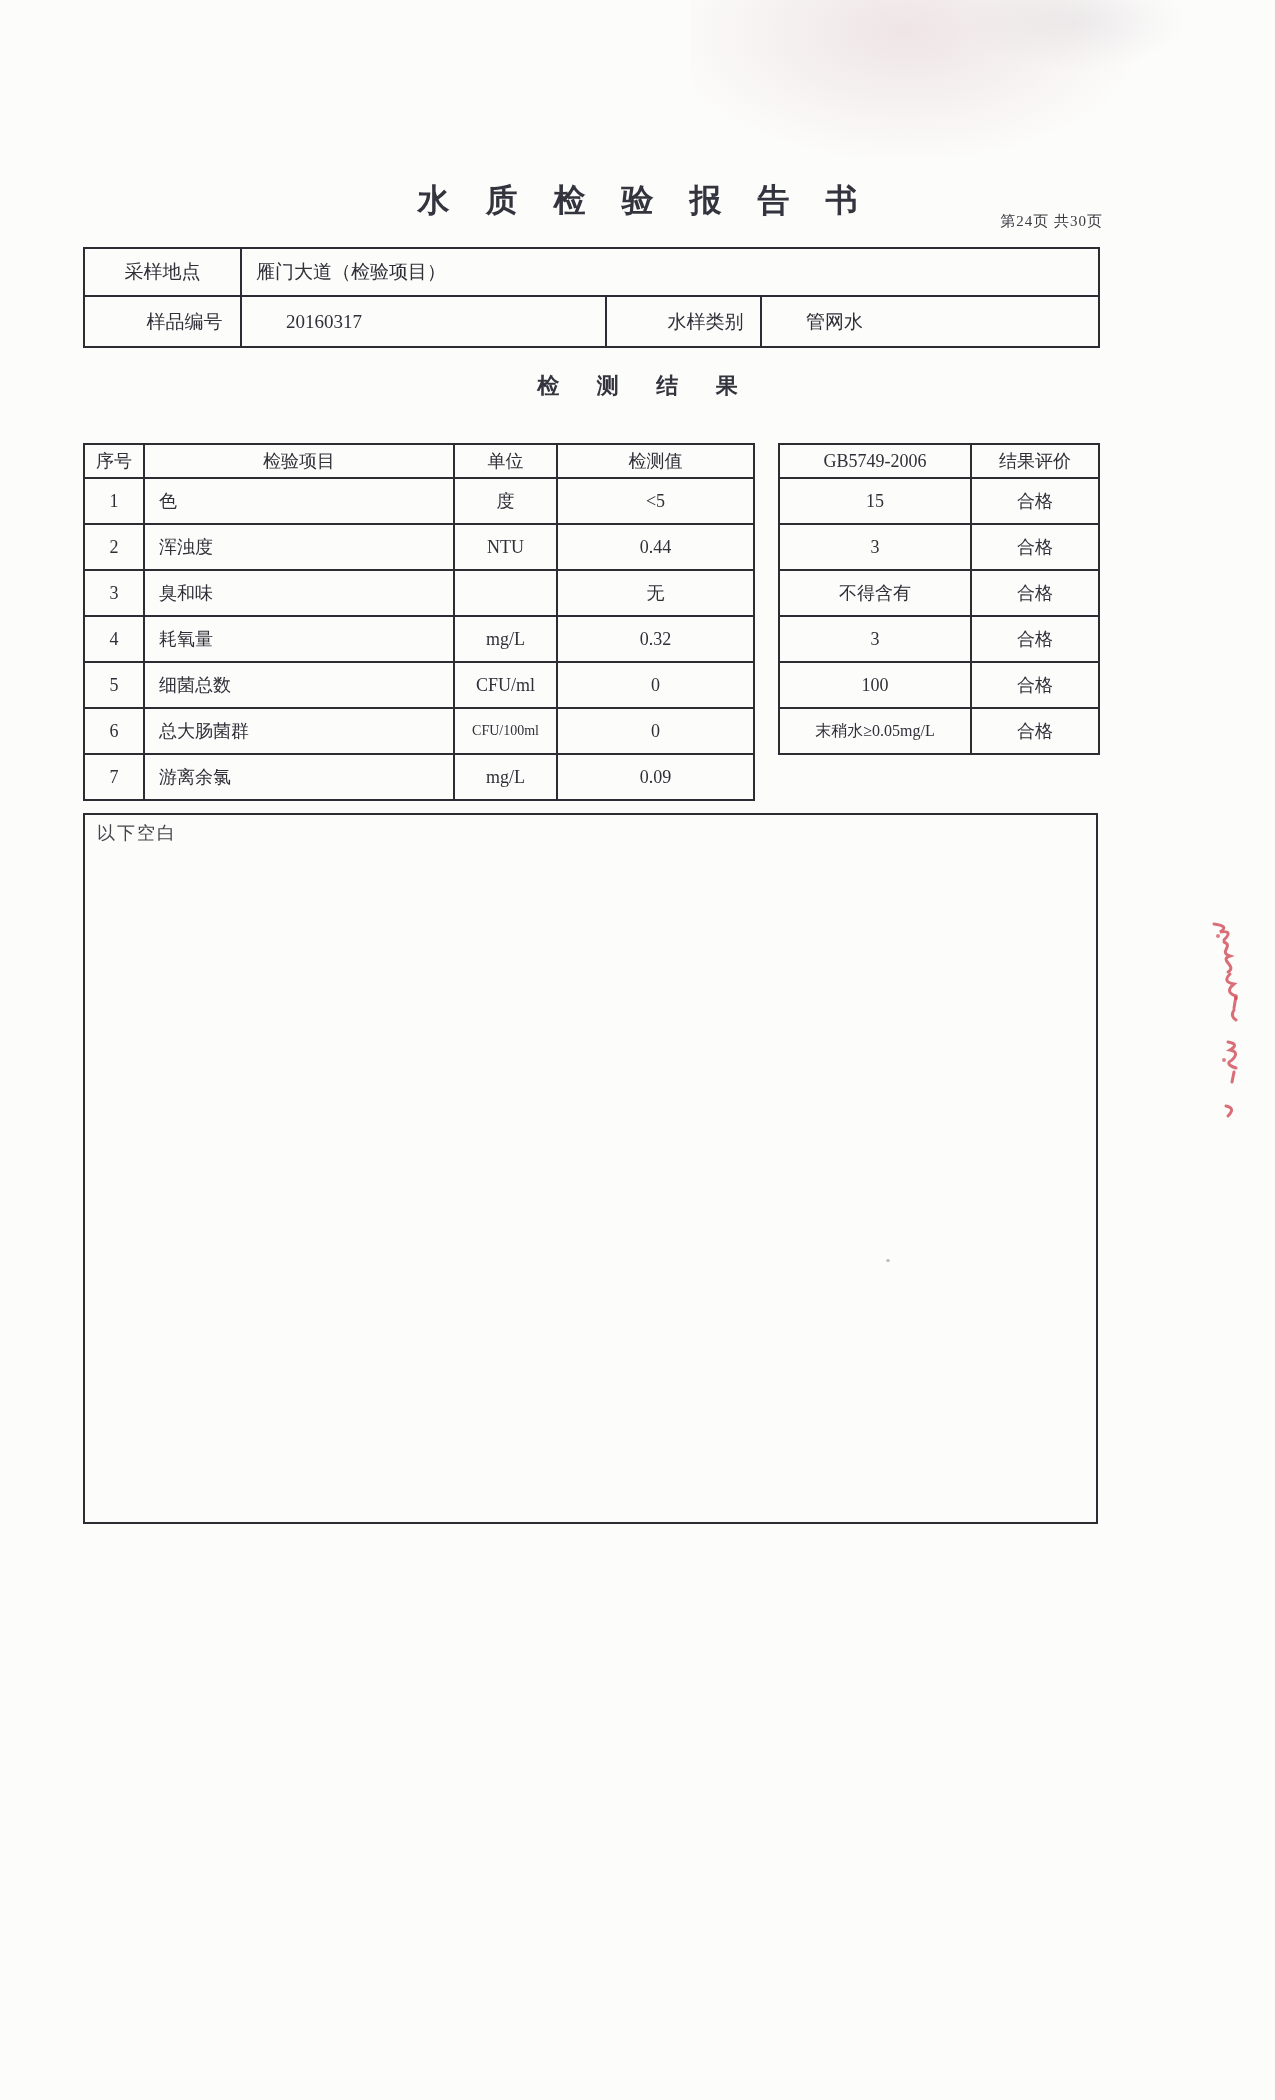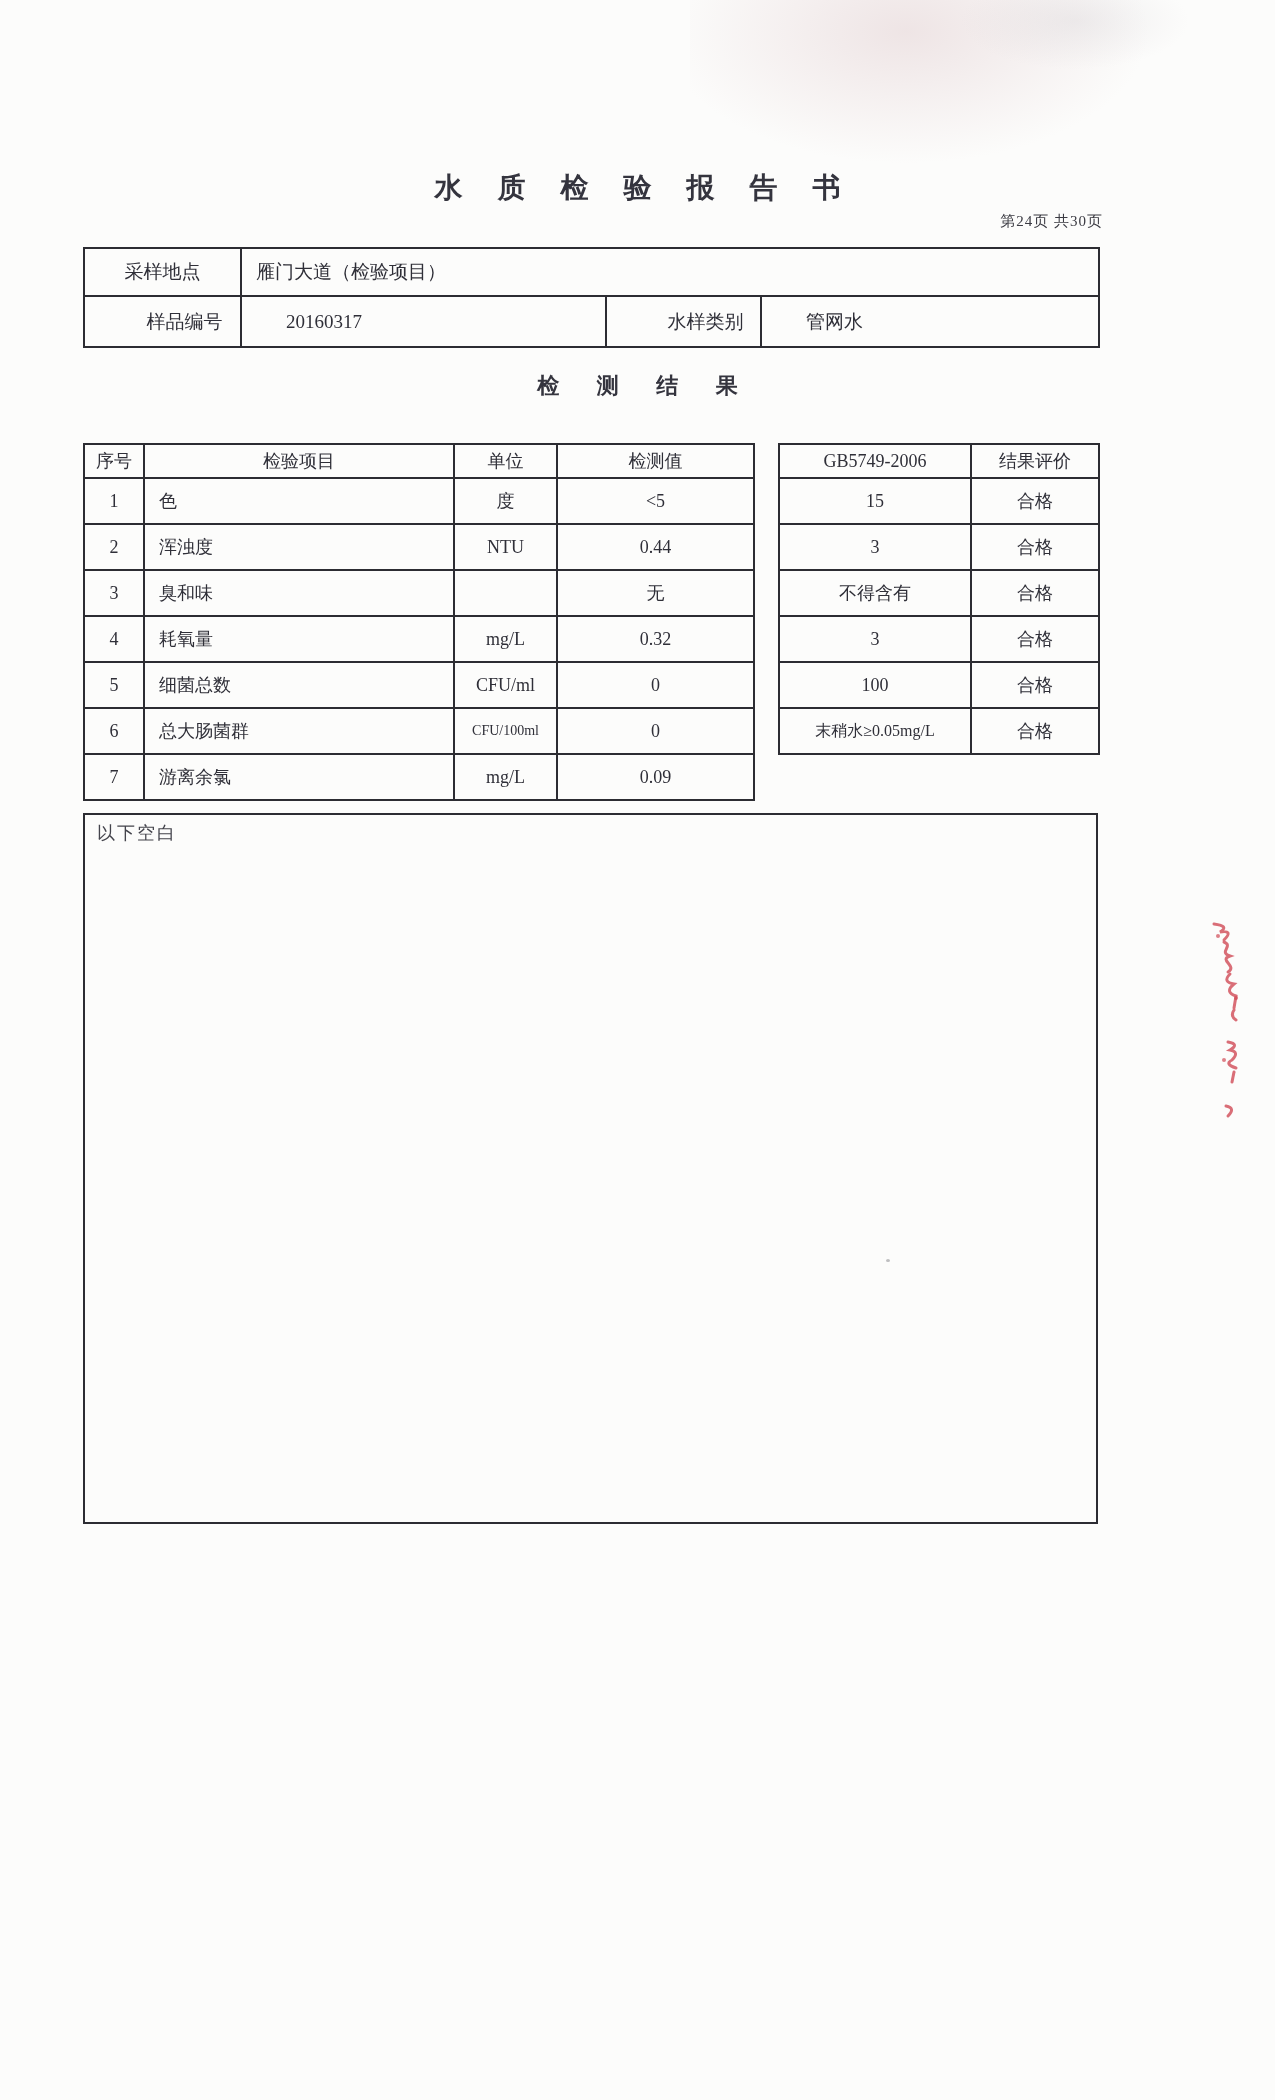--- a/index.html
+++ b/index.html
@@ -5,22 +5,22 @@
   html,body{margin:0;padding:0;}
   body{
     width:1275px;height:2100px;position:relative;overflow:hidden;
     background:#fcfcfb;
     font-family:"Liberation Serif",serif;
     color:#30303a;
   }
   .abs{position:absolute;}
   
   .doc-title{
-    top:169px;left:0;width:1275px;text-align:center;
-    font-size:28px;font-weight:bold;letter-spacing:14px;text-indent:14px;
+    top:179px;left:0;width:1275px;text-align:center;
+    font-size:32px;font-weight:bold;letter-spacing:14px;text-indent:14px;
     color:#34343e;
   }
   .page-info{
     top:212px;left:958px;width:145px;text-align:right;
     font-size:15px;color:#3a3a42;letter-spacing:1px;
   }
   
   table{border-collapse:collapse;table-layout:fixed;}
   td,th{
     border:2px solid #2c2c32;

